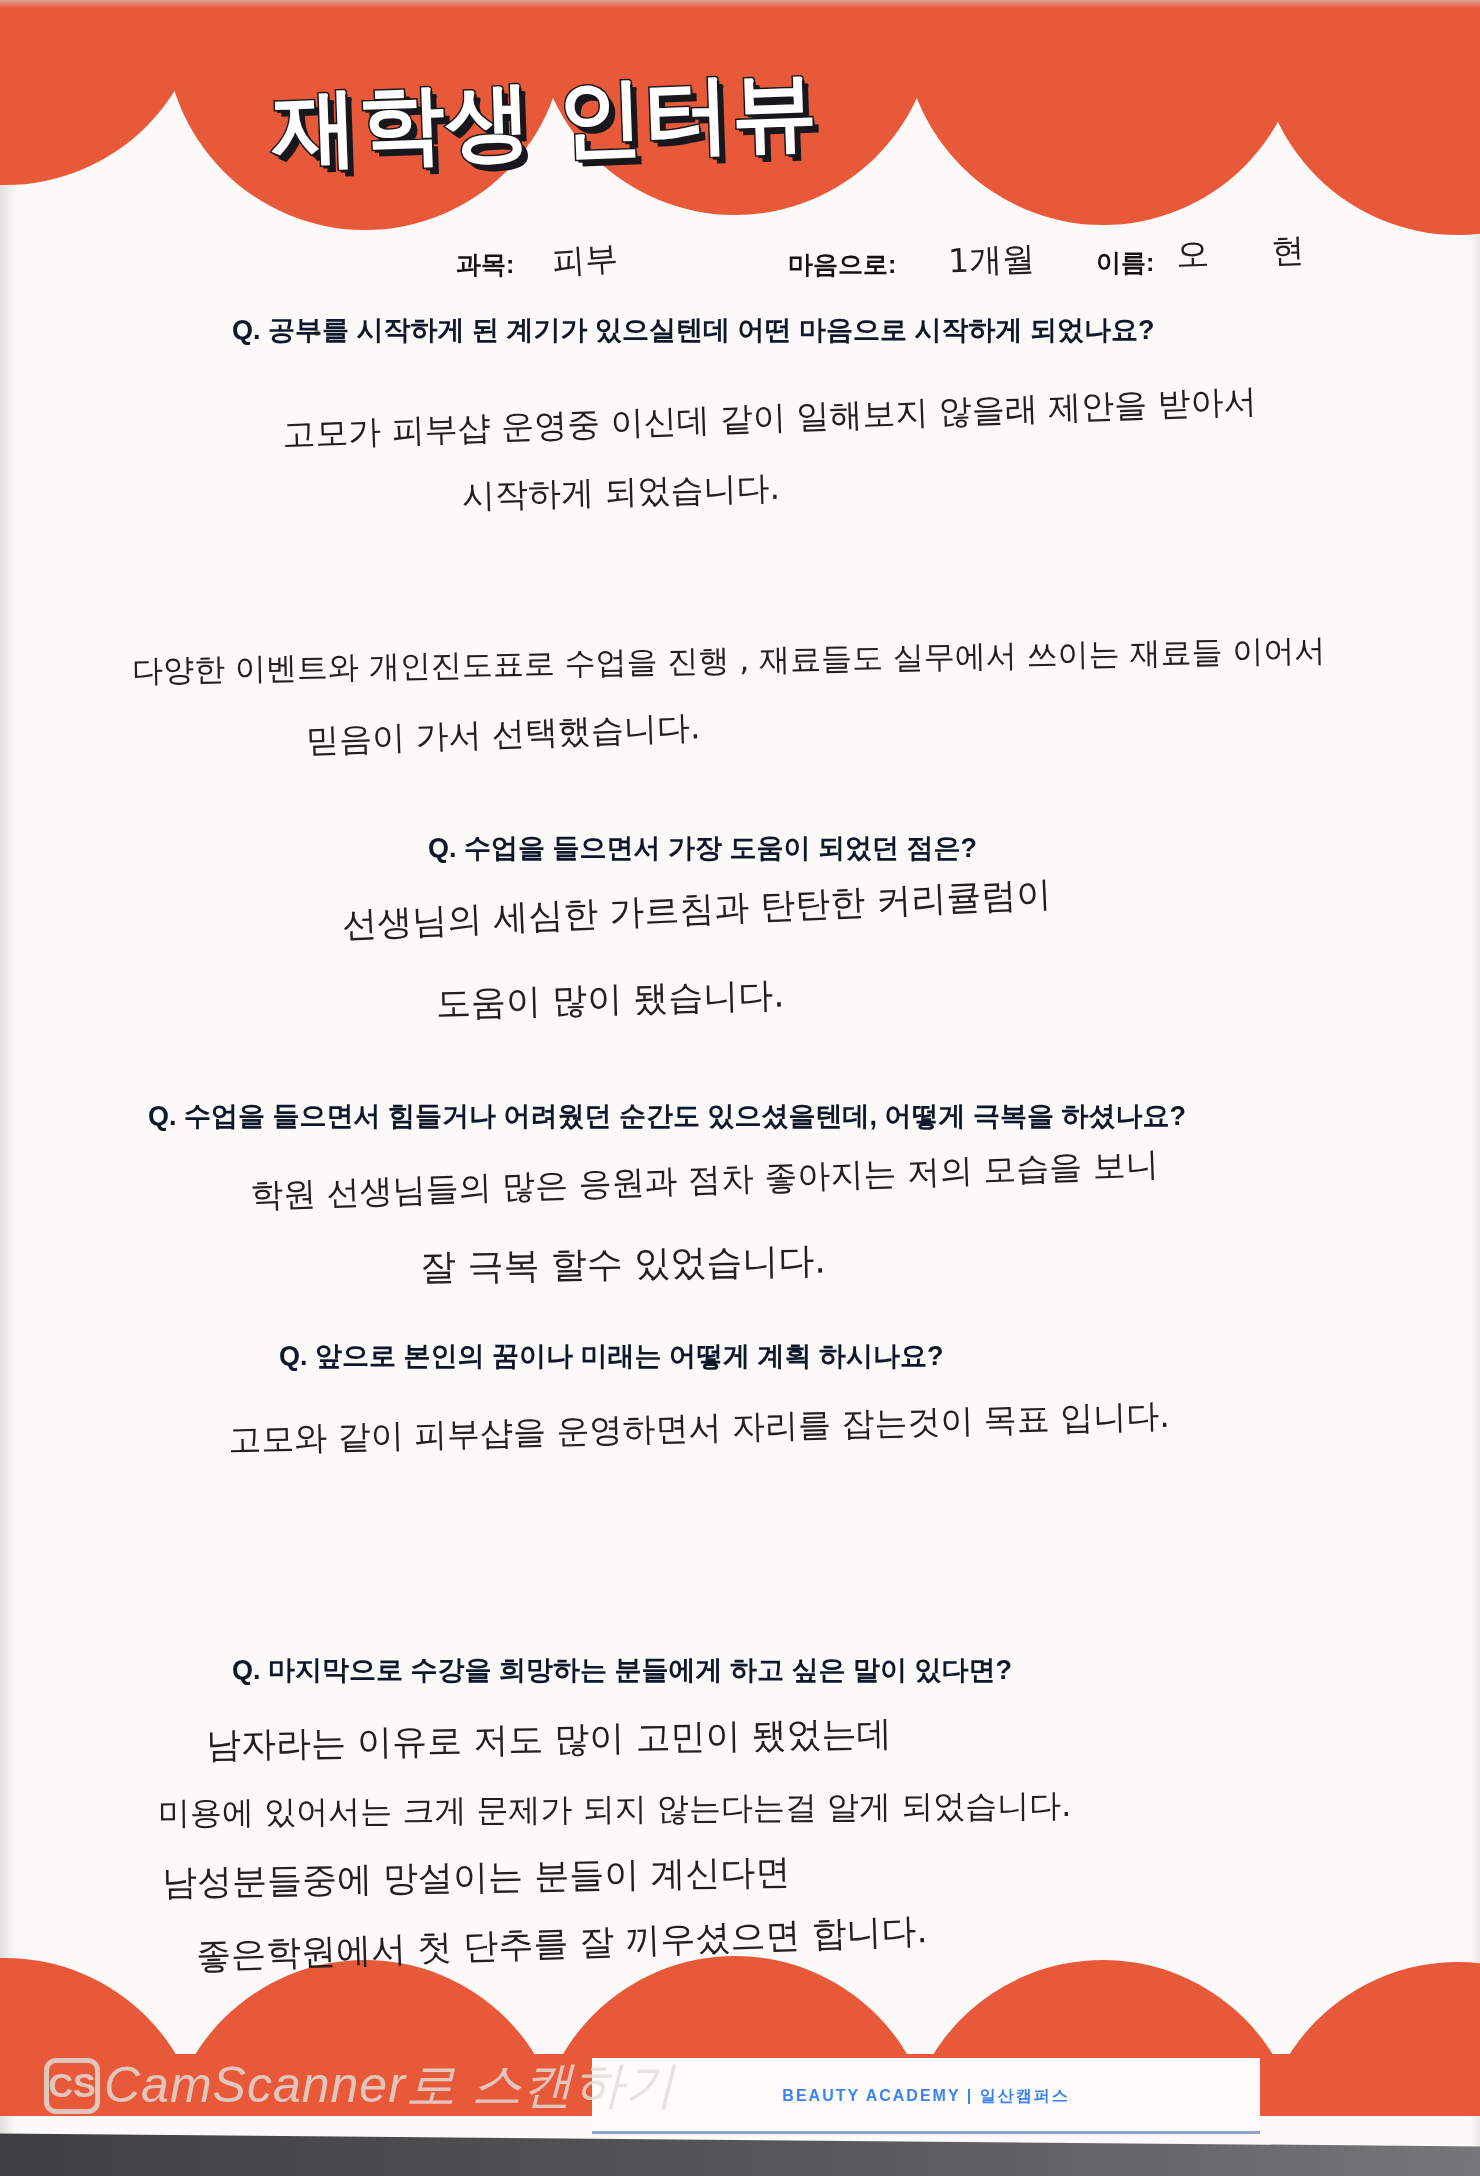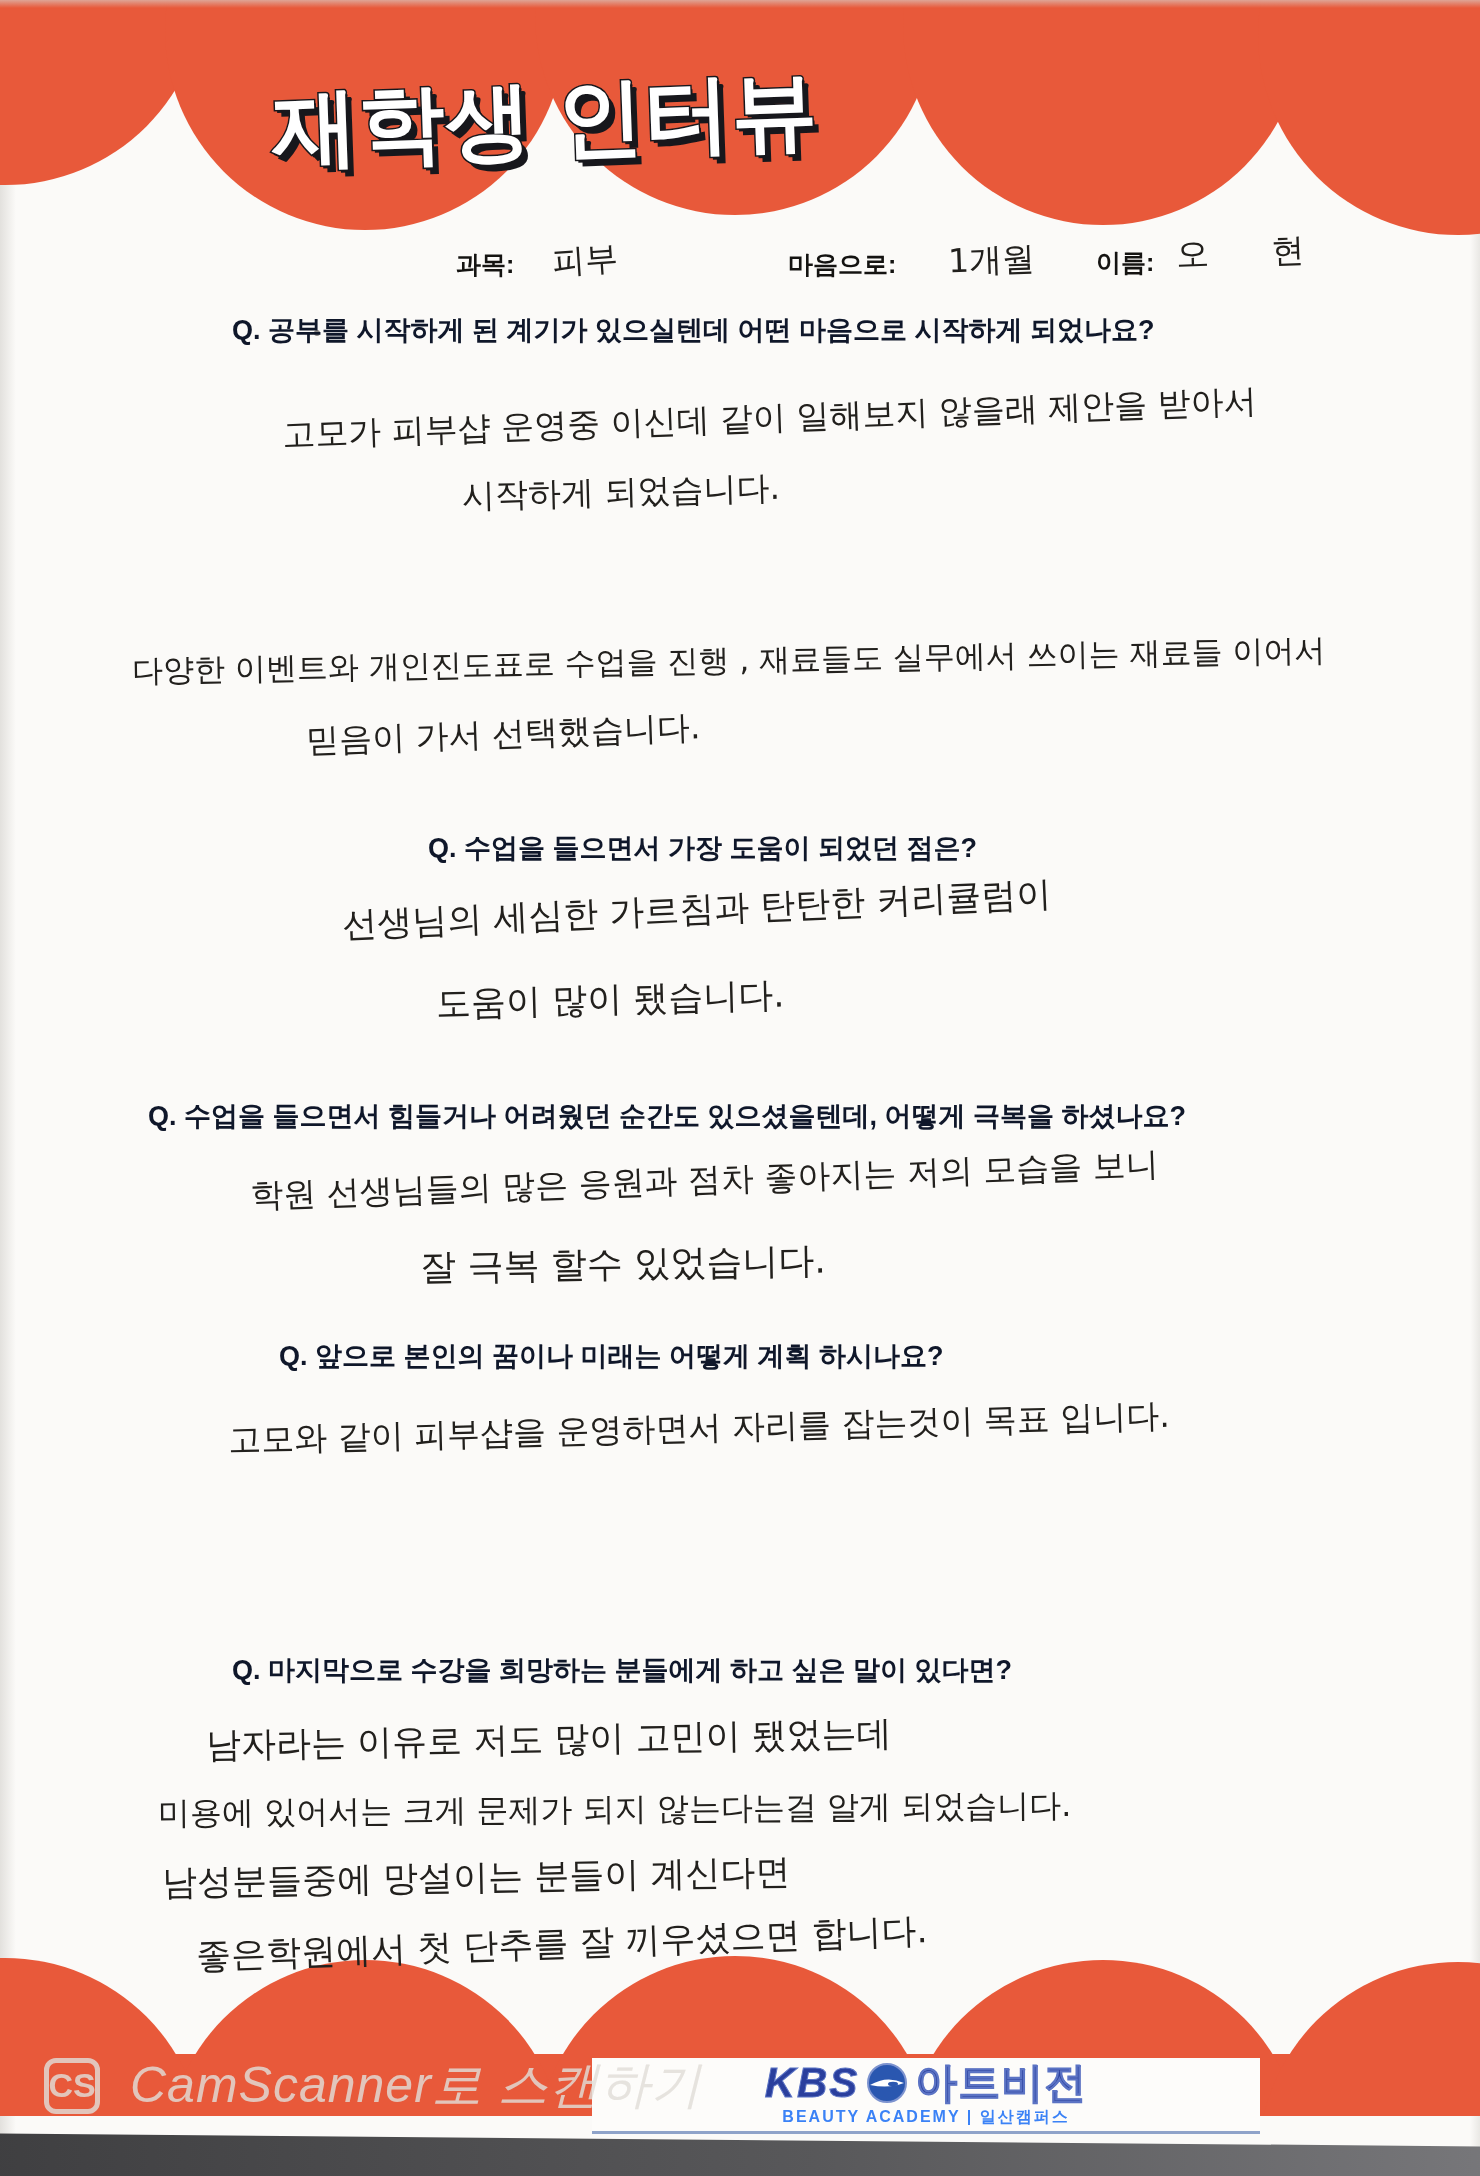--- a/index.html
+++ b/index.html
@@ -98,21 +98,21 @@
   .logo-sub{font-size:16px;font-weight:bold;color:#3b82f6;letter-spacing:2px;margin-top:3px;}
 
   .scan-edge{
     position:absolute;left:-14px;top:2140px;width:1510px;height:58px;
     background:linear-gradient(90deg,#3f3f41,#58585a 55%,#77777a);
     transform:rotate(0.5deg);z-index:3;
   }
 
   
   .watermark{
-    position:absolute;left:44px;top:2052px;z-index:4;display:flex;align-items:center;gap:30px;
+    position:absolute;left:44px;top:2052px;z-index:4;display:flex;align-items:center;gap:4px;
     color:var(--watermark_gray);
   }
   .cs-box{
     width:56px;height:56px;border:5px solid var(--watermark_gray);border-radius:12px;
     display:flex;align-items:center;justify-content:center;
     font-size:34px;font-weight:bold;letter-spacing:0;
   }
   .wm-text{font-size:50px;letter-spacing:1px;white-space:nowrap;font-style:italic;}
 
   .speck{position:absolute;left:314px;top:330px;width:6px;height:6px;border-radius:50%;background:#8b8885;z-index:2;}
@@ -172,30 +172,20 @@
   <div class="banner-bottom">
     <div class="band"></div>
     <div class="scallop s1"></div>
     <div class="scallop s2"></div>
     <div class="scallop s3"></div>
     <div class="scallop s4"></div>
     <div class="scallop s5"></div>
   </div>
 
   <div class="logo-patch">
-    <div class="logo-row">
-      <span class="logo-kbs">KBS</span>
-      <svg class="globe" viewBox="0 0 40 40">
-        <circle cx="20" cy="20" r="19" fill="#2a57b0"></circle>
-        <circle cx="20" cy="20" r="19" fill="none" stroke="#7d93cf" stroke-width="2"></circle>
-        <path d="M3 22 Q 20 12 37 20 Q 22 26 3 22 Z" fill="#ffffff"></path>
-        <ellipse cx="26" cy="21" rx="5" ry="2.2" fill="#2a57b0"></ellipse>
-      </svg>
-      <span class="logo-brand">아트비전</span>
-    </div>
     <div class="logo-sub">BEAUTY ACADEMY  |  일산캠퍼스</div>
   </div>
 
   <div class="scan-edge"></div>
 
   <div class="watermark">
     <span class="cs-box">CS</span>
     <span class="wm-text">CamScanner로 스캔하기</span>
   </div>
 </div>

